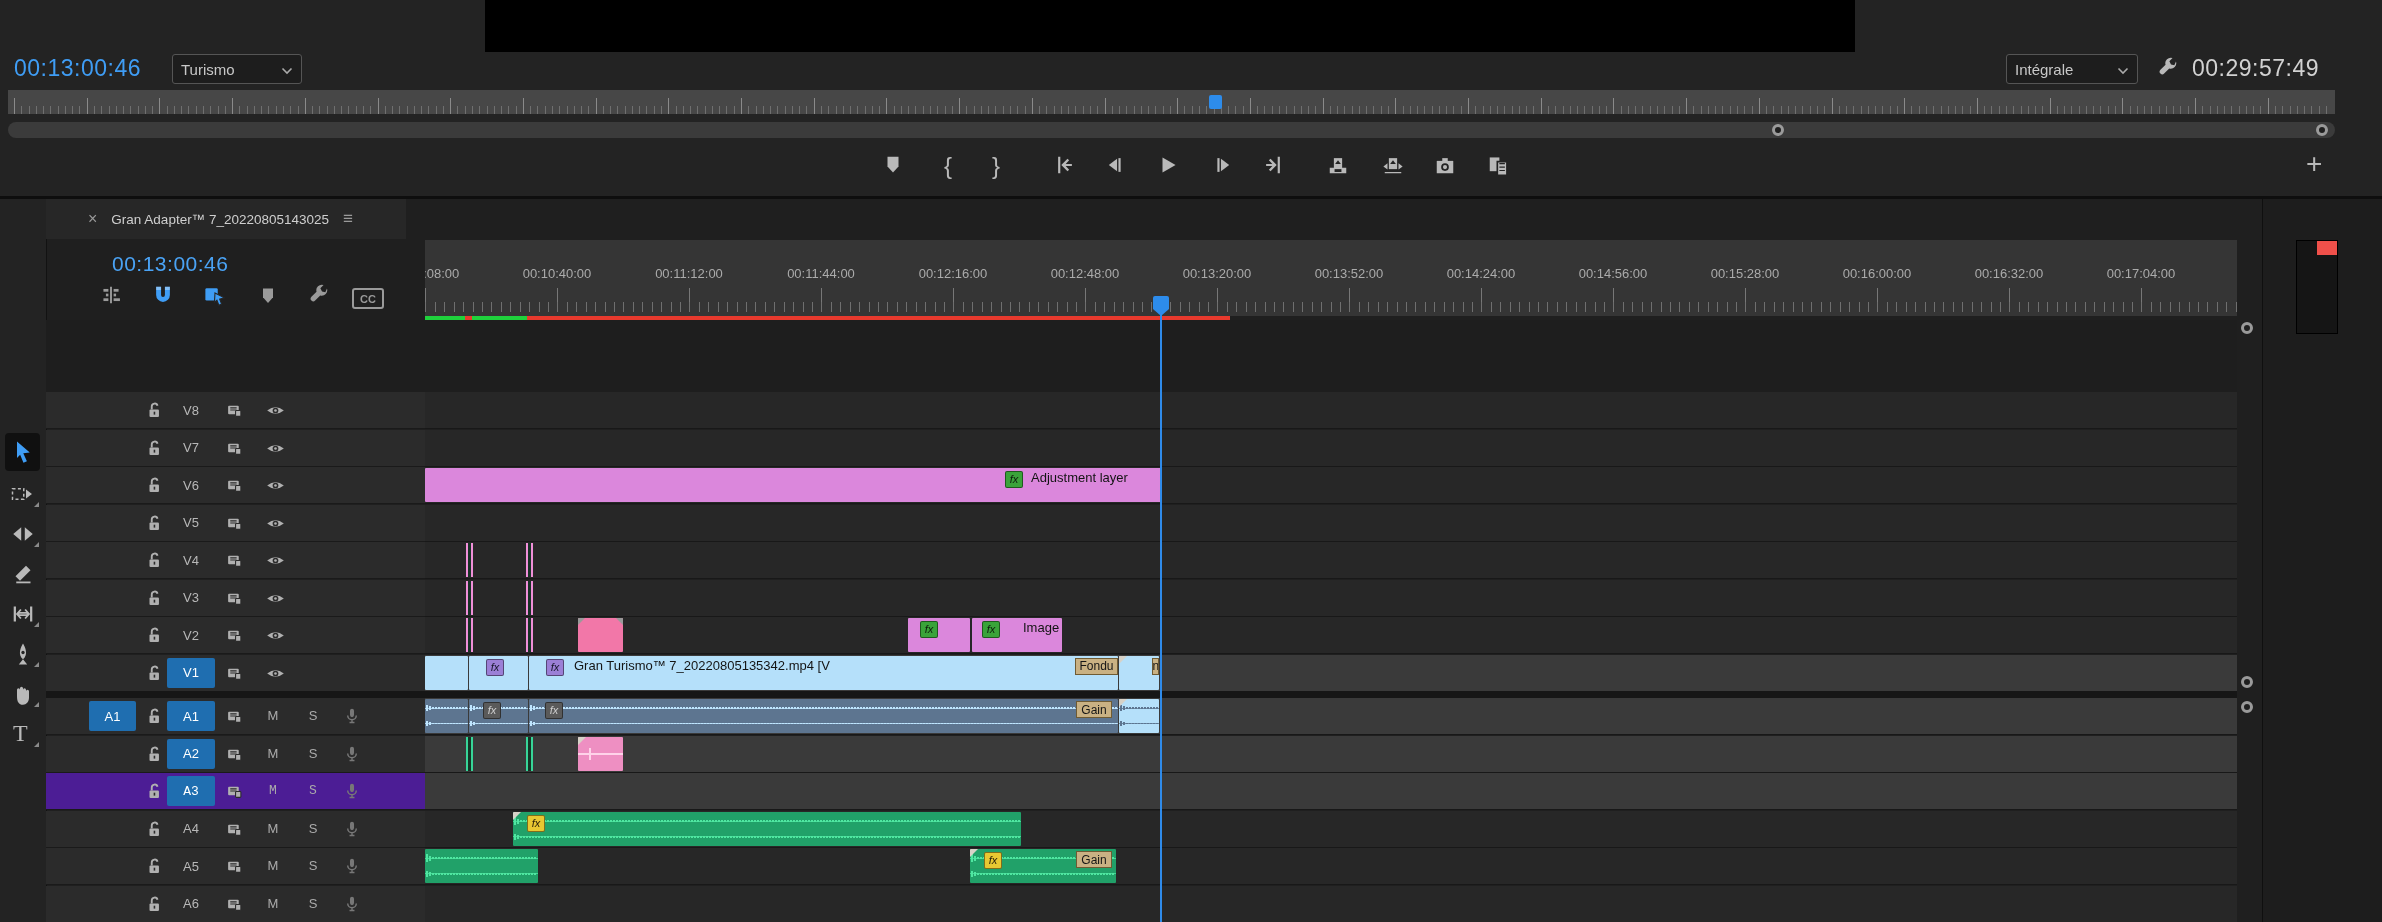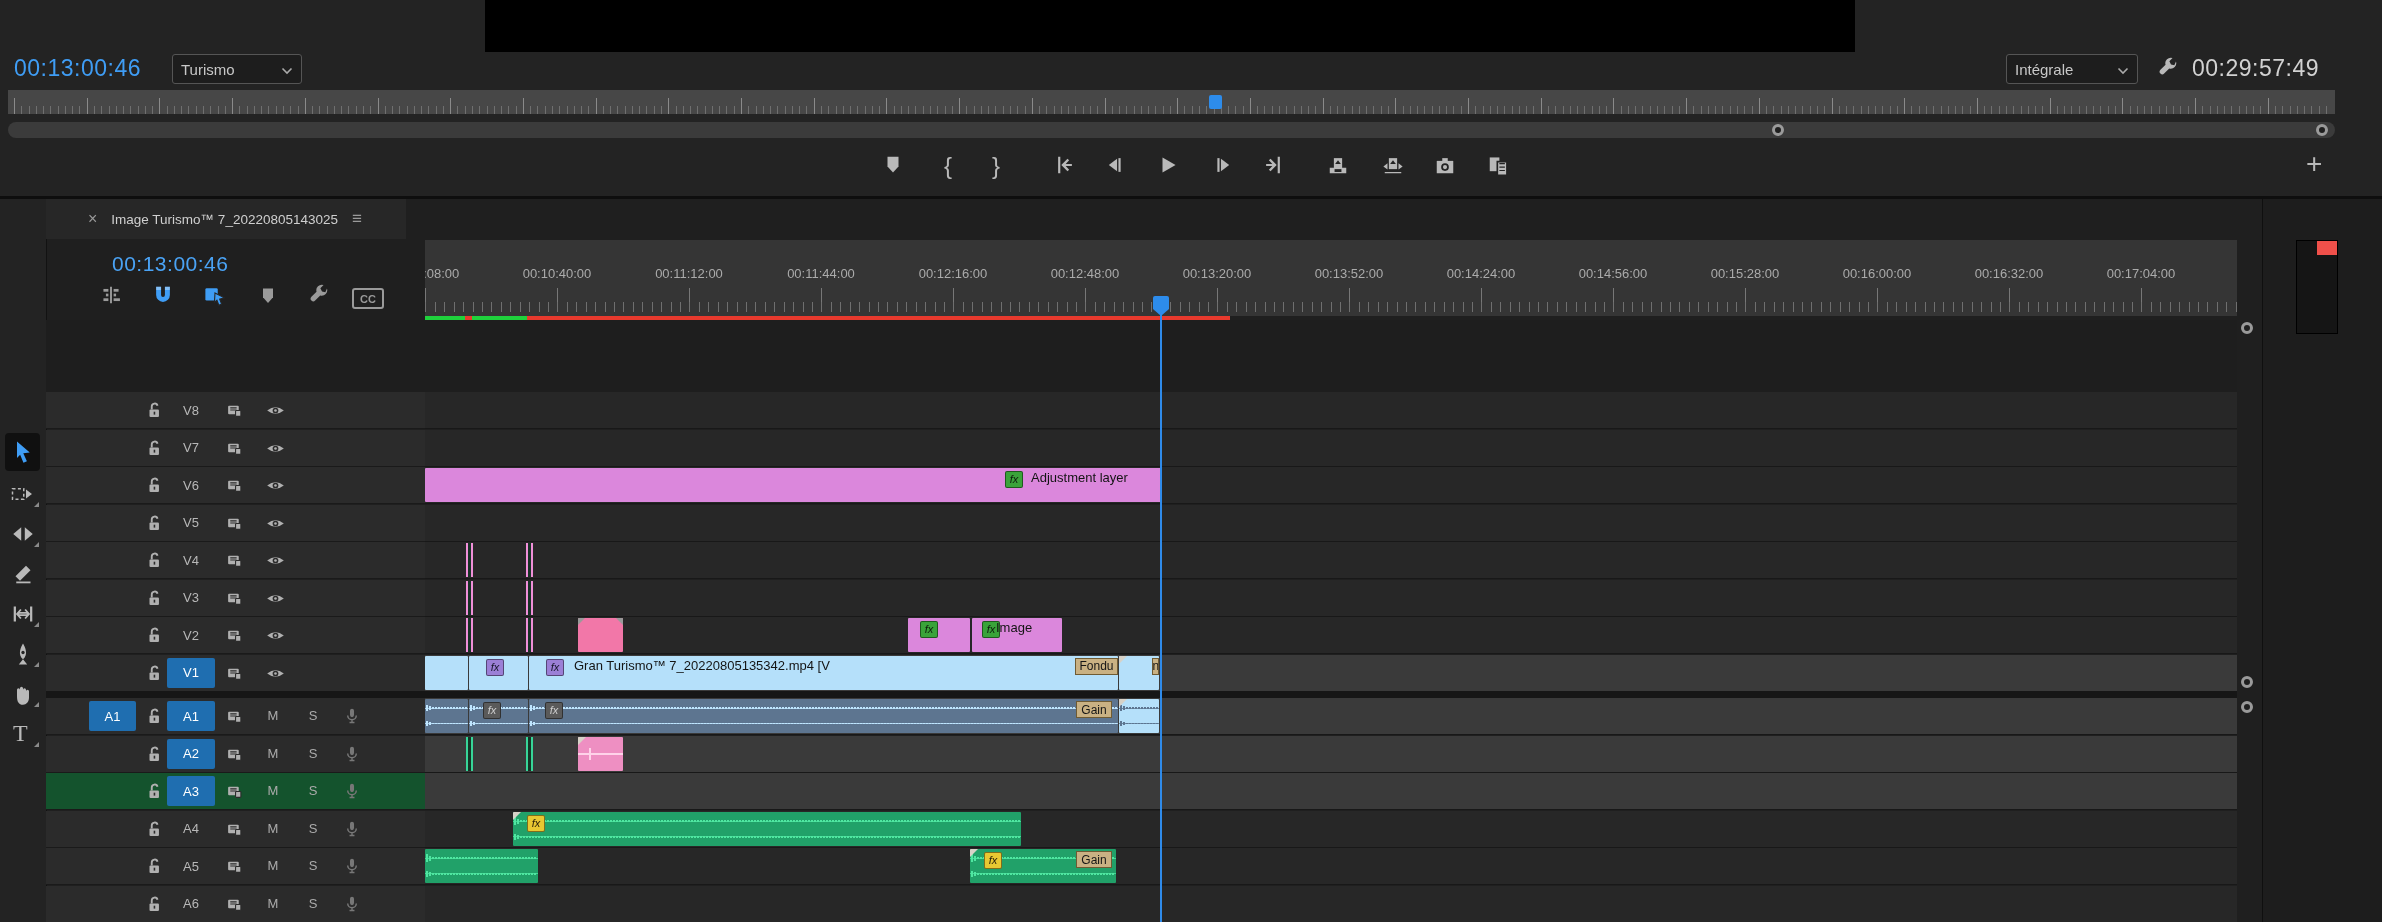--- a/index.html
+++ b/index.html
@@ -443,21 +443,21 @@
           <path d="M4 9.5 V5.2 a1 1 0 0 1 2 0 V4.2 a1 1 0 0 1 2 0 v1 a1 1 0 0 1 2 0 v1 a1 1 0 0 1 2 0 v4.2 c0 3-1.8 4.8-4 4.8-2.8 0-4-2-4-5.7 Z"></path>
         </svg>
       </div>
       <div class="toolcorner" style="left: 34px; top: 503px; position: absolute;"></div>
       <div style="position: absolute; left: 13px; top: 521px; font-size: 24px; color: rgb(185, 185, 185); font-family: &quot;Liberation Serif&quot;, serif;">T</div>
       <div class="toolcorner" style="left: 34px; top: 543px; position: absolute;"></div>
     </div>
 
   <div class="abs" style="left:46px;top:199px;width:360px;height:40px;background:#272727;display:flex;align-items:center;">
     <span style="margin-left:42px;font-size:16px;color:#9a9a9a;">×</span>
-    <span style="margin-left:14px;font-size:13.5px;color:#cfcfcf;white-space:nowrap;">Image Turismo™ 7_20220805143025</span>
+    <span style="margin-left:14px;font-size:13.5px;color:#cfcfcf;white-space:nowrap;">Gran Adapter™ 7_20220805143025</span>
     <span style="margin-left:14px;font-size:17px;color:#9a9a9a;">≡</span>
   </div>
 
   <div class="abs" style="left:112px;top:252px;font-size:21px;color:#4aa3f5;letter-spacing:0.5px;">00:13:00:46</div>
 
   <div id="tl-toolbar"></div>
 
   <div id="tl-generated">
       <div style="position: absolute; left: 425px; top: 240px; width: 1812px; height: 76px; background: rgb(53, 53, 53); overflow: hidden;">
         <div style="position: absolute; left: 0px; top: 26px; font-size: 13px; color: rgb(171, 171, 171); transform: translateX(-50%); white-space: nowrap;">00:10:08:00</div>
@@ -933,21 +933,21 @@
         <div class="mutesolo" style="position: absolute; left: 219px; top: 10px;">M</div>
         <div class="mutesolo" style="position: absolute; left: 259px; top: 10px;">S</div>
         <div class="icon" style="position: absolute; left: 297px; top: 9px; width: 18px; height: 18px; color: rgb(119, 119, 119);">
           <svg width="18" height="18" viewBox="0 0 16 16" fill="currentColor">
             <rect x="6.2" y="1.5" width="3.6" height="7.5" rx="1.8"></rect>
             <path d="M4.2 7.5 a3.8 3.8 0 0 0 7.6 0 M8 11.3 v2.2 M5.8 13.8 h4.4" fill="none" stroke="currentColor" stroke-width="1.3"></path>
           </svg>
         </div>
       </div>
       <div style="position: absolute; left: 425px; top: 735.5px; width: 1812px; height: 36px; background: rgb(58, 58, 58); border-bottom: 1.5px solid rgb(24, 24, 24);"></div>
-      <div style="position: absolute; left: 46px; top: 773px; width: 379px; height: 36px; background: #14532d; border-bottom: 1.5px solid rgb(26, 26, 26);">
+      <div style="position: absolute; left: 46px; top: 773px; width: 379px; height: 36px; background: #4c1d95; border-bottom: 1.5px solid rgb(26, 26, 26); font-family: Liberation Mono, monospace;">
         <div class="icon" style="position: absolute; left: 99px; top: 9px; width: 18px; height: 18px; color: rgb(176, 176, 176);">
           <svg width="18" height="18" viewBox="0 0 16 16" fill="currentColor">
             <rect x="4" y="7.5" width="8.4" height="6.8" rx="1"></rect>
             <path d="M6 7.5 V5 a2.6 2.6 0 0 1 5.1-0.8" fill="none" stroke="currentColor" stroke-width="1.7"></path>
             <rect x="7.7" y="9.5" width="1.4" height="2.6" fill="#2b2b2b"></rect>
           </svg>
         </div>
         <div class="namebox nb-on" style="position: absolute; left: 121px; top: 3px;">A3</div>
         <div class="icon" style="position: absolute; left: 180px; top: 10px; width: 17px; height: 17px; color: rgb(176, 176, 176);">
           <svg width="17" height="17" viewBox="0 0 16 16" fill="currentColor">
@@ -1057,21 +1057,21 @@
       <div style="position: absolute; left: 526px; top: 618px; width: 7px; height: 34px; background: rgb(23, 51, 38); border-left: 2.5px solid rgb(239, 143, 216); border-right: 2.5px solid rgb(239, 143, 216); box-sizing: border-box;"></div>
       <div class="clip" style="position: absolute; left: 578px; top: 618px; width: 45px; height: 34px; background: rgb(242, 119, 168);">
         <div class="notchL"></div>
         <div class="notchR"></div>
       </div>
       <div class="clip" style="position: absolute; left: 908px; top: 618px; width: 62px; height: 34px; background: rgb(219, 135, 220);">
         <div class="fxb" style="left: 12px; background: rgb(58, 163, 58); color: rgb(12, 29, 12); border: 1px solid rgba(0, 0, 0, 0.45);">fx</div>
       </div>
       <div class="clip" style="position: absolute; left: 972px; top: 618px; width: 90px; height: 34px; background: rgb(219, 135, 220);">
         <div class="fxb" style="left: 10px; background: rgb(58, 163, 58); color: rgb(12, 29, 12); border: 1px solid rgba(0, 0, 0, 0.45);">fx</div>
-        <div class="cliplabel" style="left: 24px;">Image</div>
+        <div class="cliplabel" style="left: 51px;">Image</div>
       </div>
       <div class="clip" style="position: absolute; left: 425px; top: 655.5px; width: 43px; height: 34px; background: rgb(181, 224, 250);"></div>
       <div class="clip" style="position: absolute; left: 469px; top: 655.5px; width: 59px; height: 34px; background: rgb(181, 224, 250);">
         <div class="fxb" style="left: 17px; background: rgb(155, 127, 214); color: rgb(23, 23, 44); border: 1px solid rgba(0, 0, 0, 0.45);">fx</div>
       </div>
       <div class="clip" style="position: absolute; left: 529px; top: 655.5px; width: 589px; height: 34px; background: rgb(181, 224, 250);">
         <div class="fxb" style="left: 17px; background: rgb(155, 127, 214); color: rgb(23, 23, 44); border: 1px solid rgba(0, 0, 0, 0.45);">fx</div>
         <div class="cliplabel" style="left: 45px;">Gran Turismo™ 7_20220805135342.mp4 [V</div>
         <div class="tanb" style="left: 546px; width: 43px;">Fondu</div>
       </div>

